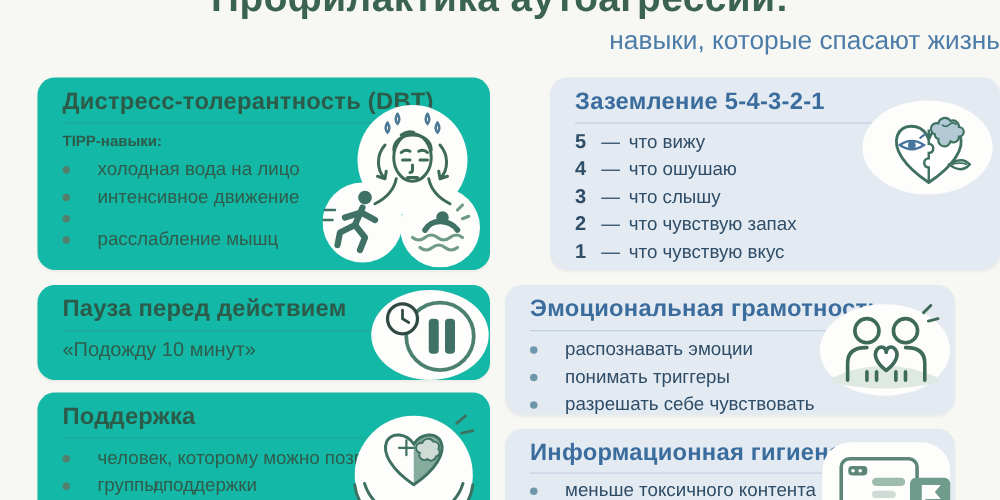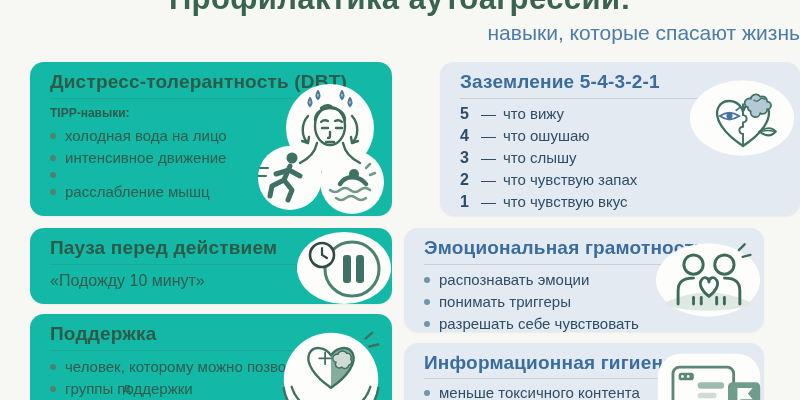--- a/index.html
+++ b/index.html
@@ -13,21 +13,21 @@
   .card.green{background:#14b8a6;}
   .card.blue{background:#e4eaf1;}
   .card-inner{position:relative;padding:8px 18px 0 20px;height:100%;box-sizing:border-box;}
   .card h2{margin:0;font-size:19px;line-height:23px;font-weight:700;letter-spacing:.2px;}
   .green h2{color:#2d5b49;}
   .blue h2{color:#3a6d9d;}
   .rule{height:1px;margin:5px 0 7px 0;width:250px;background:rgba(70,95,82,.18);}
   .blue .rule{background:rgba(58,109,157,.20);}
   .tipp{font-size:12px;font-weight:700;color:#2d5b49;margin:1px 0 8px 0;}
   ul{list-style:none;margin:0;padding:0;}
-  li{display:flex;align-items:center;gap:9px;font-size:15px;line-height:16px;}
+  li{display:flex;align-items:center;gap:22px;font-size:15px;line-height:16px;}
   li + li{margin-top:6px;}
   .green li{color:#2f5c4c;}
   .blue li{color:#2e4d68;}
   .dot{flex:0 0 auto;width:6px;height:6px;border-radius:50%;}
   .green .dot{background:#52806d;}
   .blue .dot{background:#6f97ac;}
   .quote{font-size:16px;color:#2f5c4c;margin-top:9px;}
   .glist li{gap:0;}
   .glist .num{font-size:16px;font-weight:600;width:14px;}
   .glist .dash{margin:0 7px;color:#2e4d68;}

